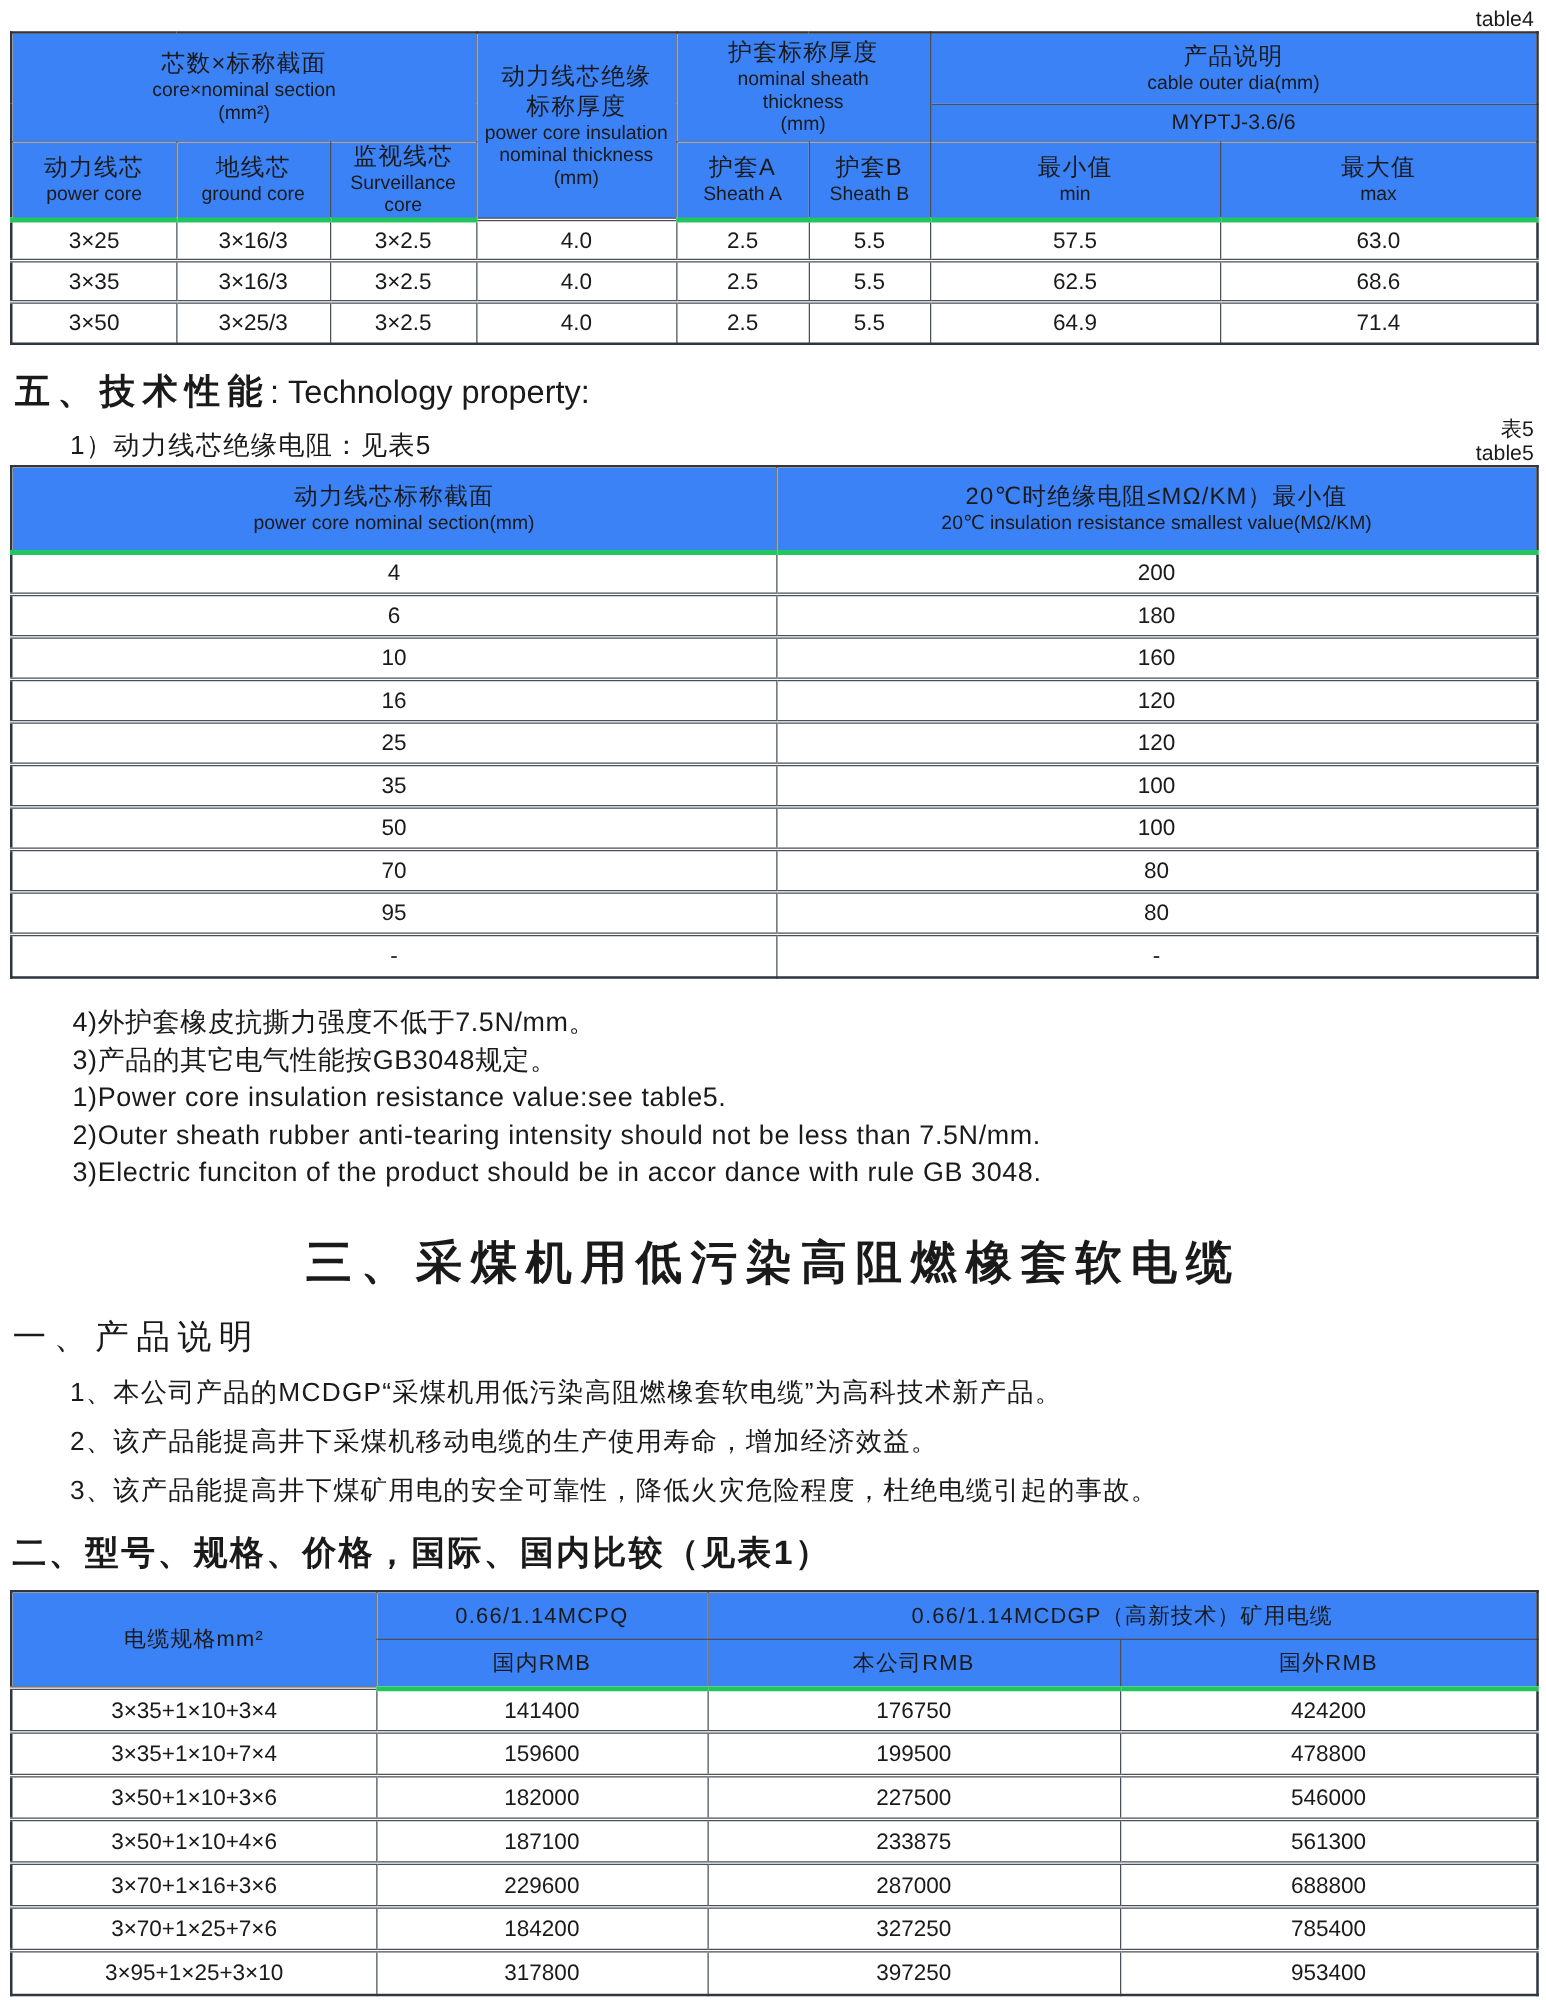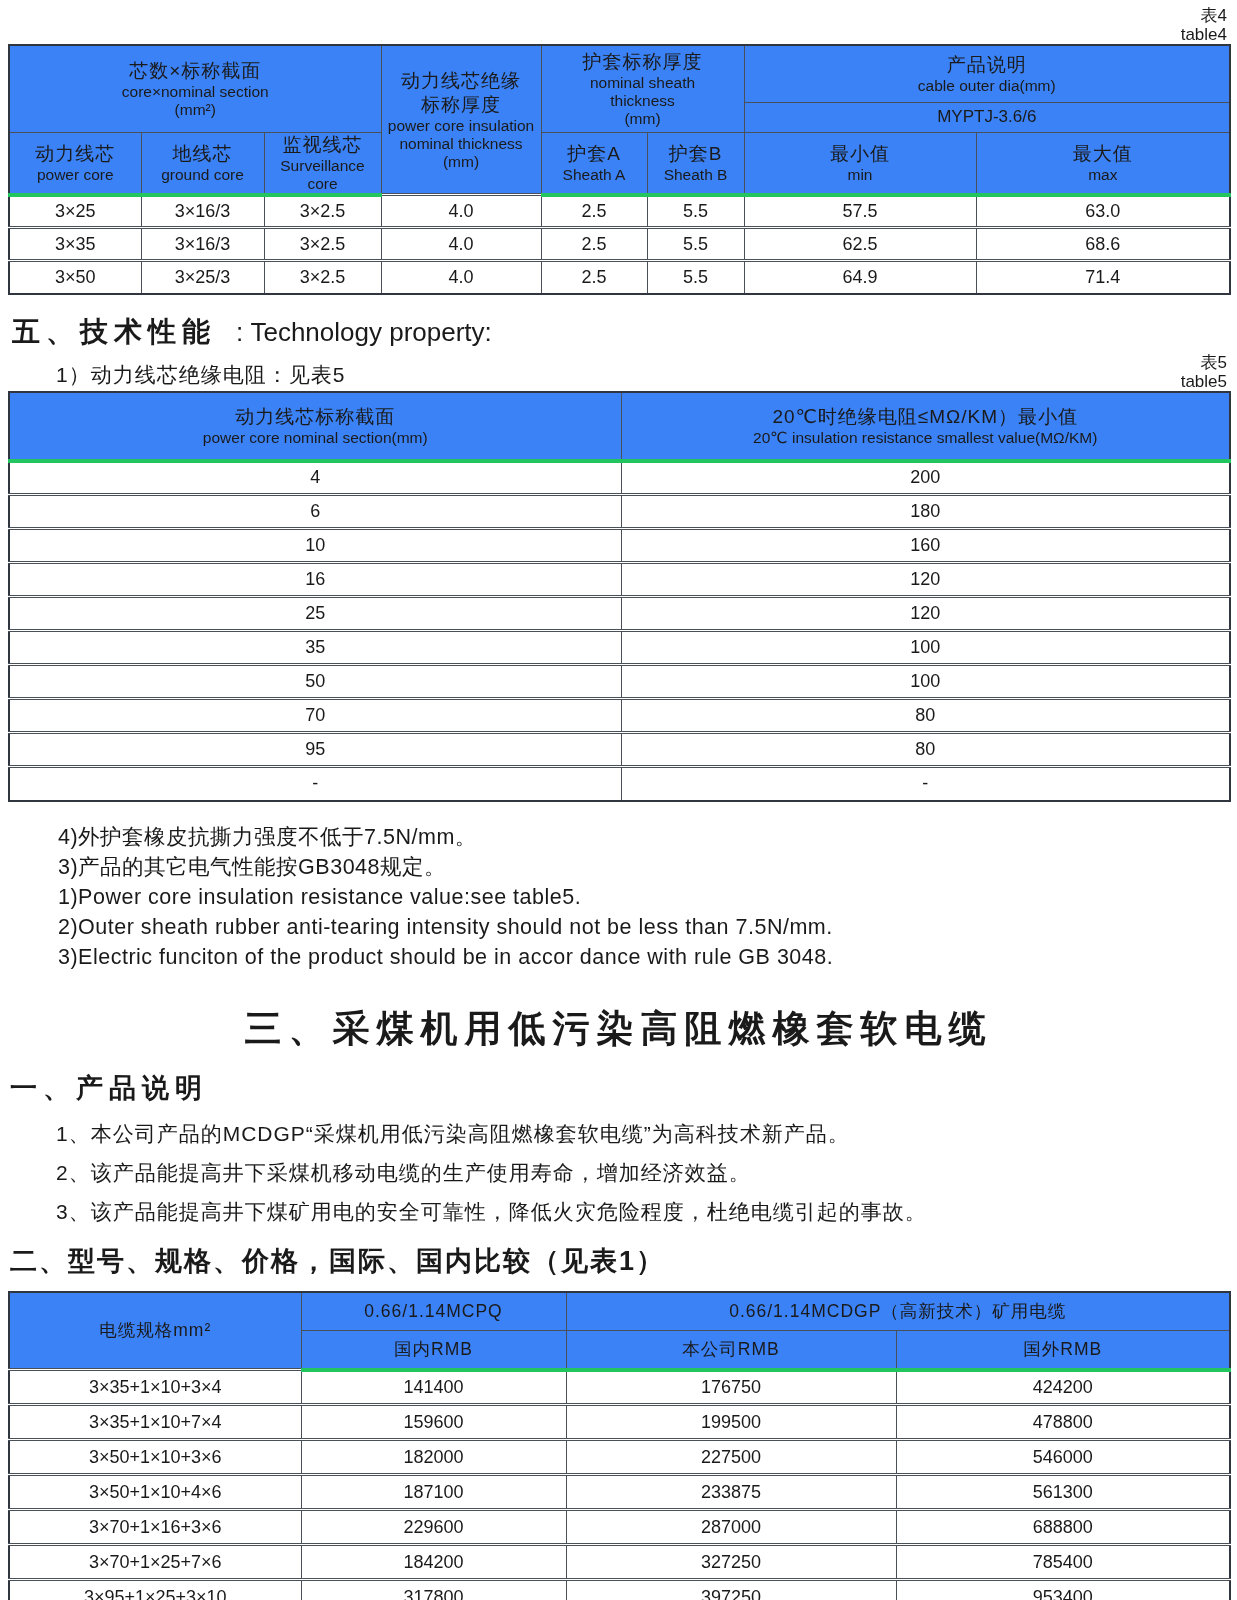--- a/index.html
+++ b/index.html
@@ -32,53 +32,52 @@
 
   
   #t4 .r-a{height:57px;}
   #t4 .r-b{height:30px;}
   #t4 .r-c{height:58px;}
   #t4 tbody tr{height:33px;}
 
   
   .sec-tech{margin:18px 0 0 4px;white-space:nowrap;}
   .sec-tech .sec-cn{font-size:28px;font-weight:bold;letter-spacing:6px;}
-  .sec-tech .sec-en{font-size:26px;font-weight:normal;letter-spacing:0;margin-left:20px;}
+  .sec-tech .sec-en{font-size:26px;font-weight:normal;letter-spacing:0;}
 
   
   .row-flex{display:flex;justify-content:space-between;align-items:flex-end;margin-top:2px;}
   .sub-item{margin-left:48px;font-size:21px;letter-spacing:1px;padding-bottom:2px;}
 
   
   #t5 thead tr{height:69px;}
   #t5 tbody tr{height:34px;}
 
   
   .notes{margin:20px 0 0 50px;font-size:21.5px;line-height:30px;letter-spacing:0.5px;}
 
   
   .main-title{text-align:center;font-size:37px;font-weight:bold;letter-spacing:7px;margin-top:32px;}
 
   
-  .sub-sec{font-size:27px;font-weight:bold;letter-spacing:6px;margin:16px 0 0 2px;}
+  .sub-sec{font-size:27px;font-weight:normal;letter-spacing:6px;margin:16px 0 0 2px;}
   .plist{margin:8px 0 0 48px;font-size:21px;line-height:39px;letter-spacing:1px;}
   .sub-sec2{font-size:27px;font-weight:bold;letter-spacing:2px;margin:12px 0 12px 2px;}
 
   
   #t1 thead tr{height:39px;}
   #t1 tbody tr{height:35px;}
   #t1 thead .cn{font-size:17.5px;}
 </style>
 </head>
 <body>
 
 <div class="page">
 
   <div class="tbl-label">
-    <div>表4</div>
     <div>table4</div>
   </div>
 
   <table class="grid" id="t4">
     <colgroup>
       <col style="width:132px">
         <col style="width:123px">
         <col style="width:117px">
       <col style="width:160px">
         <col style="width:106px">

